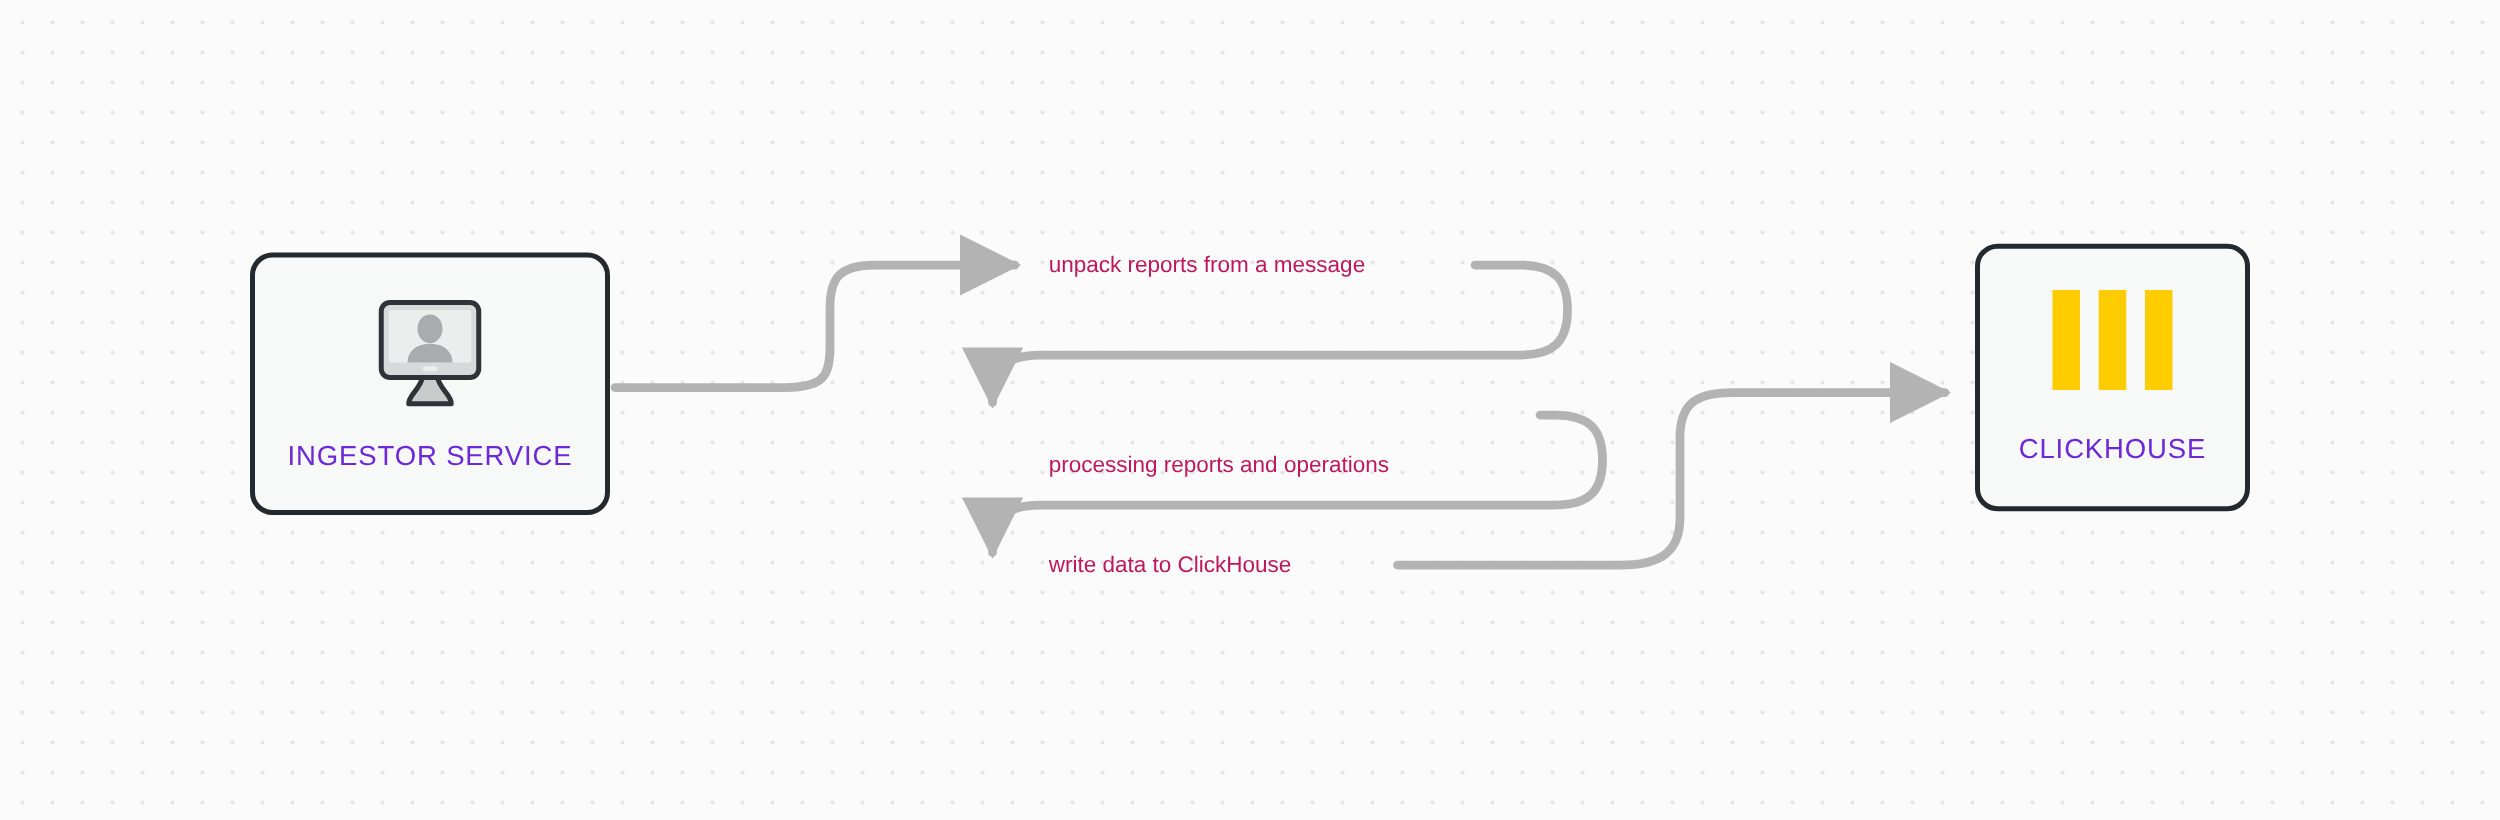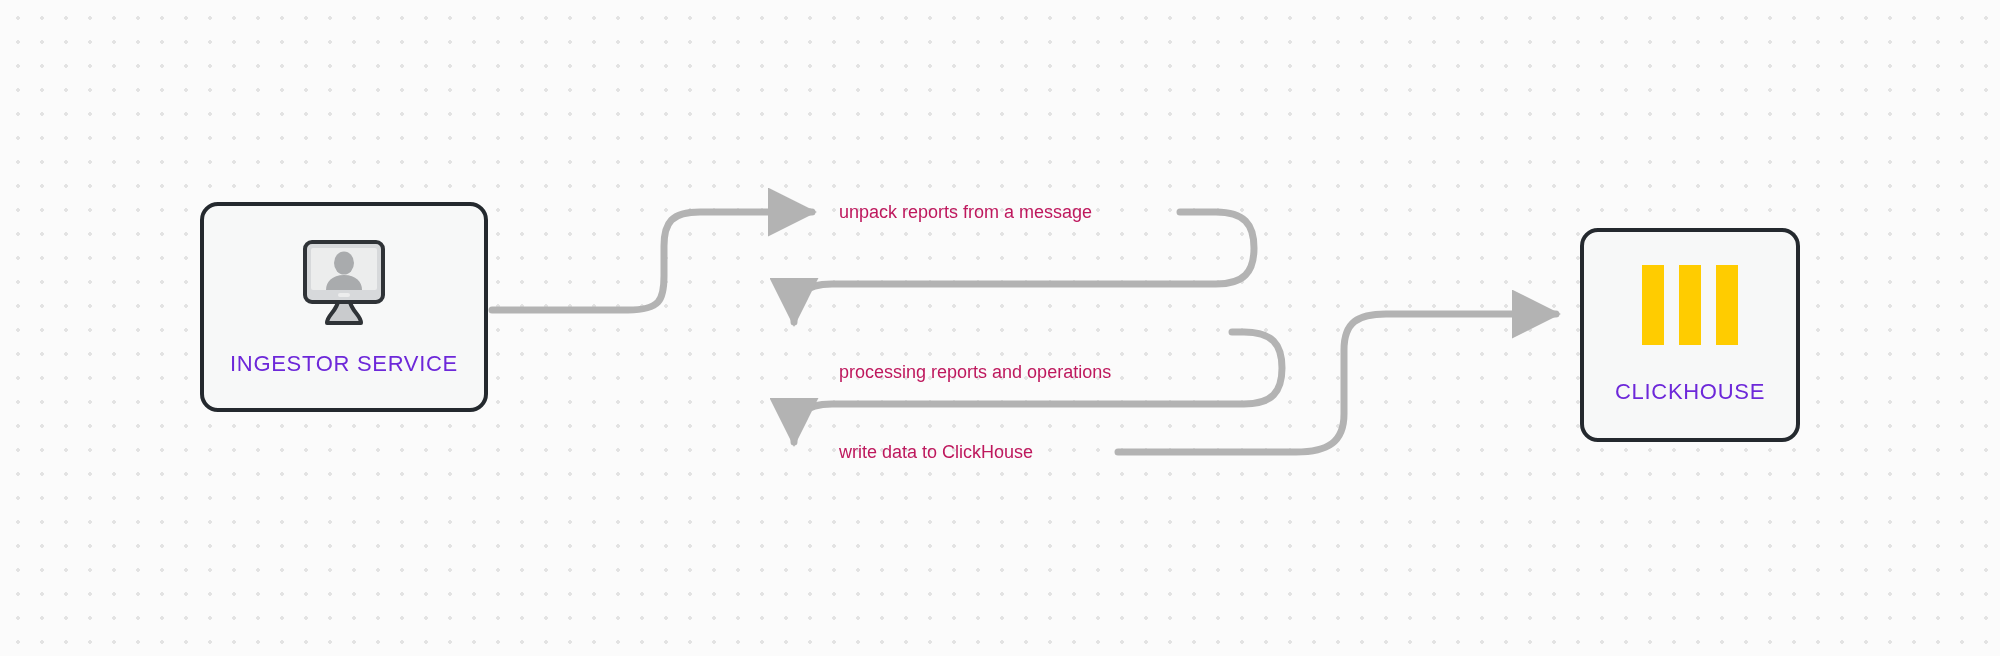--- a/index.html
+++ b/index.html
@@ -53,21 +53,21 @@
   #node-ingestor {
     left: 200px;
     top: 202px;
     width: 288px;
     height: 210px;
   }
   #node-ingestor .node-icon { margin-bottom: 18px; }
   #node-ingestor .node-label { margin-top: 0px; }
   #node-clickhouse {
     left: 1580px;
-    top: 228px;
+    top: 195px;
     width: 220px;
     height: 214px;
     gap: 18px;
   }
   #node-clickhouse .node-icon { margin-bottom: 16px; }
   
   .ch-bars {
     display: flex;
     gap: 15px;
     align-items: flex-end;

